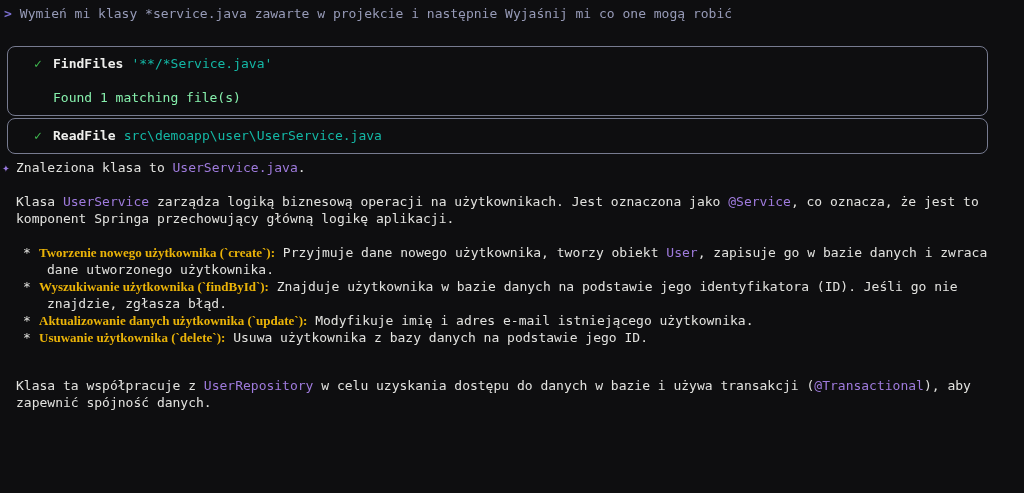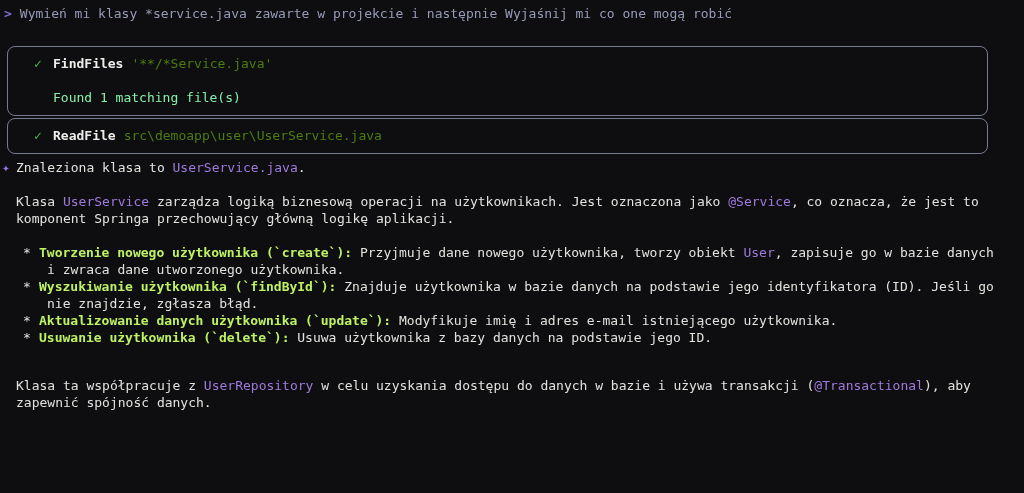--- a/index.html
+++ b/index.html
@@ -39,21 +39,21 @@
   }
   .toolbox.first { margin-top: 24px; }
   .toolbox.second { margin-top: 2px; }
   .tool-row { white-space: nowrap; }
   .check {
     color: #3fb84f;
     display: inline-block;
     width: 19px;
   }
   .tname { color: #eeeeec; font-weight: bold; text-align: center; }
-  .targ { color: #4d7c0f; margin-left: 8px; }
+  .targ { color: #14b8a6; margin-left: 8px; }
   .tool-result {
     margin-top: 17px;
     margin-left: 19px;
     color: #86efac;
   }
 
   
   .response {
     position: relative;
     margin-top: 5px;
@@ -62,21 +62,21 @@
   .star {
     position: absolute;
     left: -2px;
     top: 0;
     color: #9878dd;
   }
   .para { margin: 0; }
   .para + .para, .bullets { margin-top: 17px; }
   .bullets + .para { margin-top: 31px; }
   .code { color: #9f7bdd; }
-  b { color: #bef264; font-weight: bold; }
+  b { color: #eab308; font-weight: bold; font-family: Liberation Serif, serif; }
 
   .bullet {
     position: relative;
     padding-left: 31px;
     text-indent: -8px;
   }
   .bmark {
     position: absolute;
     left: 7px;
     top: 0;

